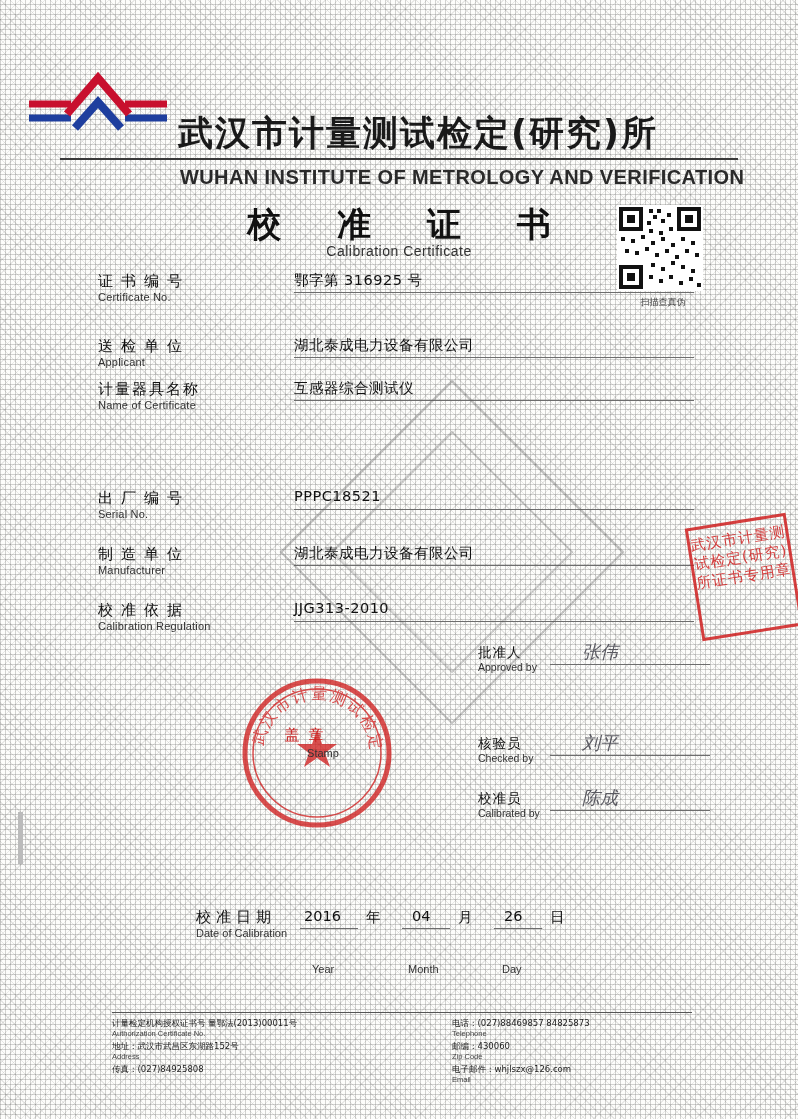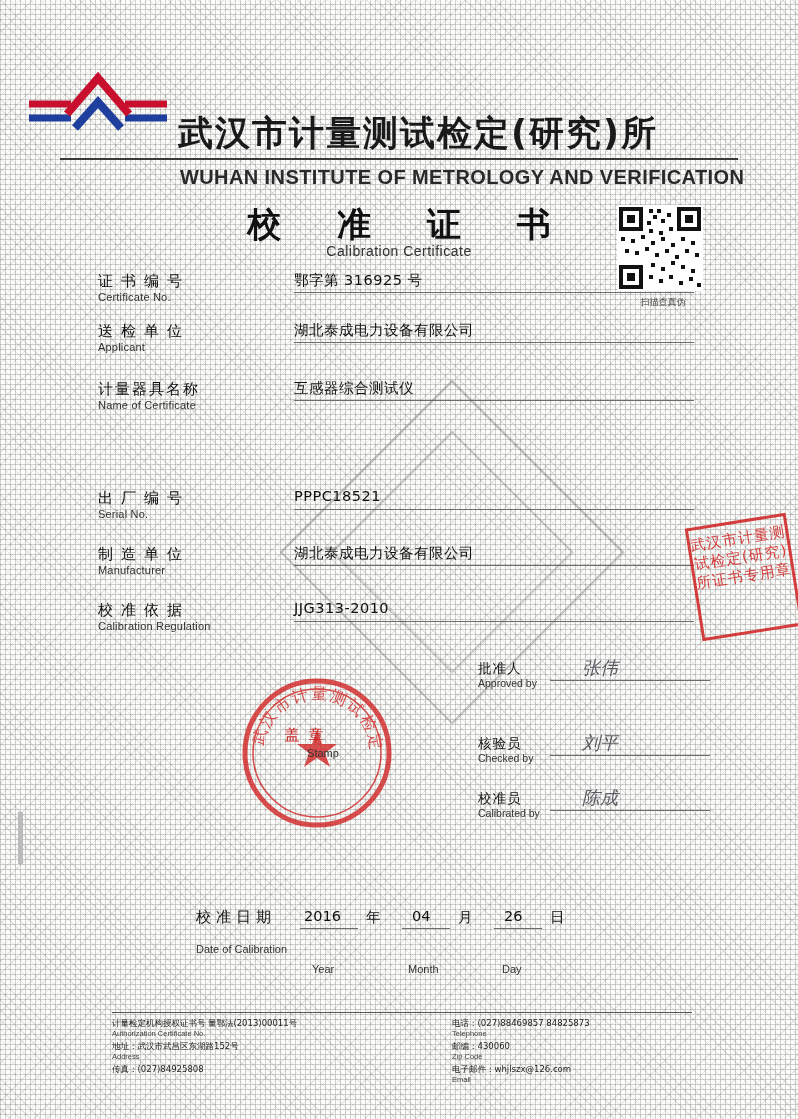--- a/index.html
+++ b/index.html
@@ -112,21 +112,21 @@
     border:3px solid #d02020;transform:rotate(-9deg);opacity:.85;
   }
   .redbox .t{
     color:#d02020;font-size:15px;font-family:"DejaVu Sans",sans-serif;
     text-align:center;line-height:1.25;padding-top:6px;letter-spacing:1px;
   }
 
   
   .dateline{position:absolute;left:196px;top:908px;width:560px;height:40px;}
   .dateline .d-cn{position:absolute;left:0;top:0;font-size:15px;color:#111;font-family:"DejaVu Sans",sans-serif;letter-spacing:5px;}
-  .dateline .d-en{position:absolute;left:0;top:19px;font-size:11px;color:#333;margin-top:16px;}
+  .dateline .d-en{position:absolute;left:0;top:19px;font-size:11px;color:#333;}
   .dl-seg{position:absolute;font-size:14.5px;color:#111;font-family:"DejaVu Sans",sans-serif;}
   .dl-en{position:absolute;font-size:11px;color:#333;margin-top:36px;}
   .dl-u{position:absolute;height:1px;background:#6d6d6d;top:20px;}
 
   
   .foot-rule{position:absolute;left:112px;top:1012px;width:580px;height:1px;background:#555;}
   .footer{position:absolute;left:112px;top:1018px;width:600px;font-size:8.5px;color:#222;line-height:1.18;}
   .fcol{position:absolute;top:0;}
   .fcol .cn{font-family:"DejaVu Sans",sans-serif;font-size:8.5px;}
   .fcol .en{font-size:7.5px;color:#444;}
@@ -225,21 +225,21 @@
     </div>
     <div class="qr-cap">扫描查真伪</div>
 
     <div class="row" style="top:272px">
       <div class="lbl-cn">证书编号</div>
       <div class="lbl-en">Certificate No.</div>
       <div class="val">鄂字第 316925 号</div>
       <div class="uline"></div>
     </div>
 
-    <div class="row" style="top:322px">
+    <div class="row" style="top:337px">
       <div class="lbl-cn">送检单位</div>
       <div class="lbl-en">Applicant</div>
       <div class="val">湖北泰成电力设备有限公司</div>
       <div class="uline"></div>
     </div>
 
     <div class="row" style="top:380px">
       <div class="lbl-cn" style="letter-spacing:2px">计量器具名称</div>
       <div class="lbl-en">Name of Certificate</div>
       <div class="val">互感器综合测试仪</div>
@@ -264,21 +264,21 @@
     <div class="row" style="top:601px">
       <div class="lbl-cn">校准依据</div>
       <div class="lbl-en">Calibration Regulation</div>
       <div class="val">JJG313-2010</div>
       <div class="uline"></div>
     </div>
 
     <div class="wm"></div>
     <div class="wm2"></div>
 
-    <div class="sig" style="top:660px">
+    <div class="sig" style="top:644px">
       <div class="s-cn">批准人</div>
       <div class="s-en">Approved by</div>
       <div class="s-name">张伟</div>
       <div class="s-line"></div>
     </div>
     <div class="sig" style="top:735px">
       <div class="s-cn">核验员</div>
       <div class="s-en">Checked by</div>
       <div class="s-name">刘平</div>
       <div class="s-line"></div>

